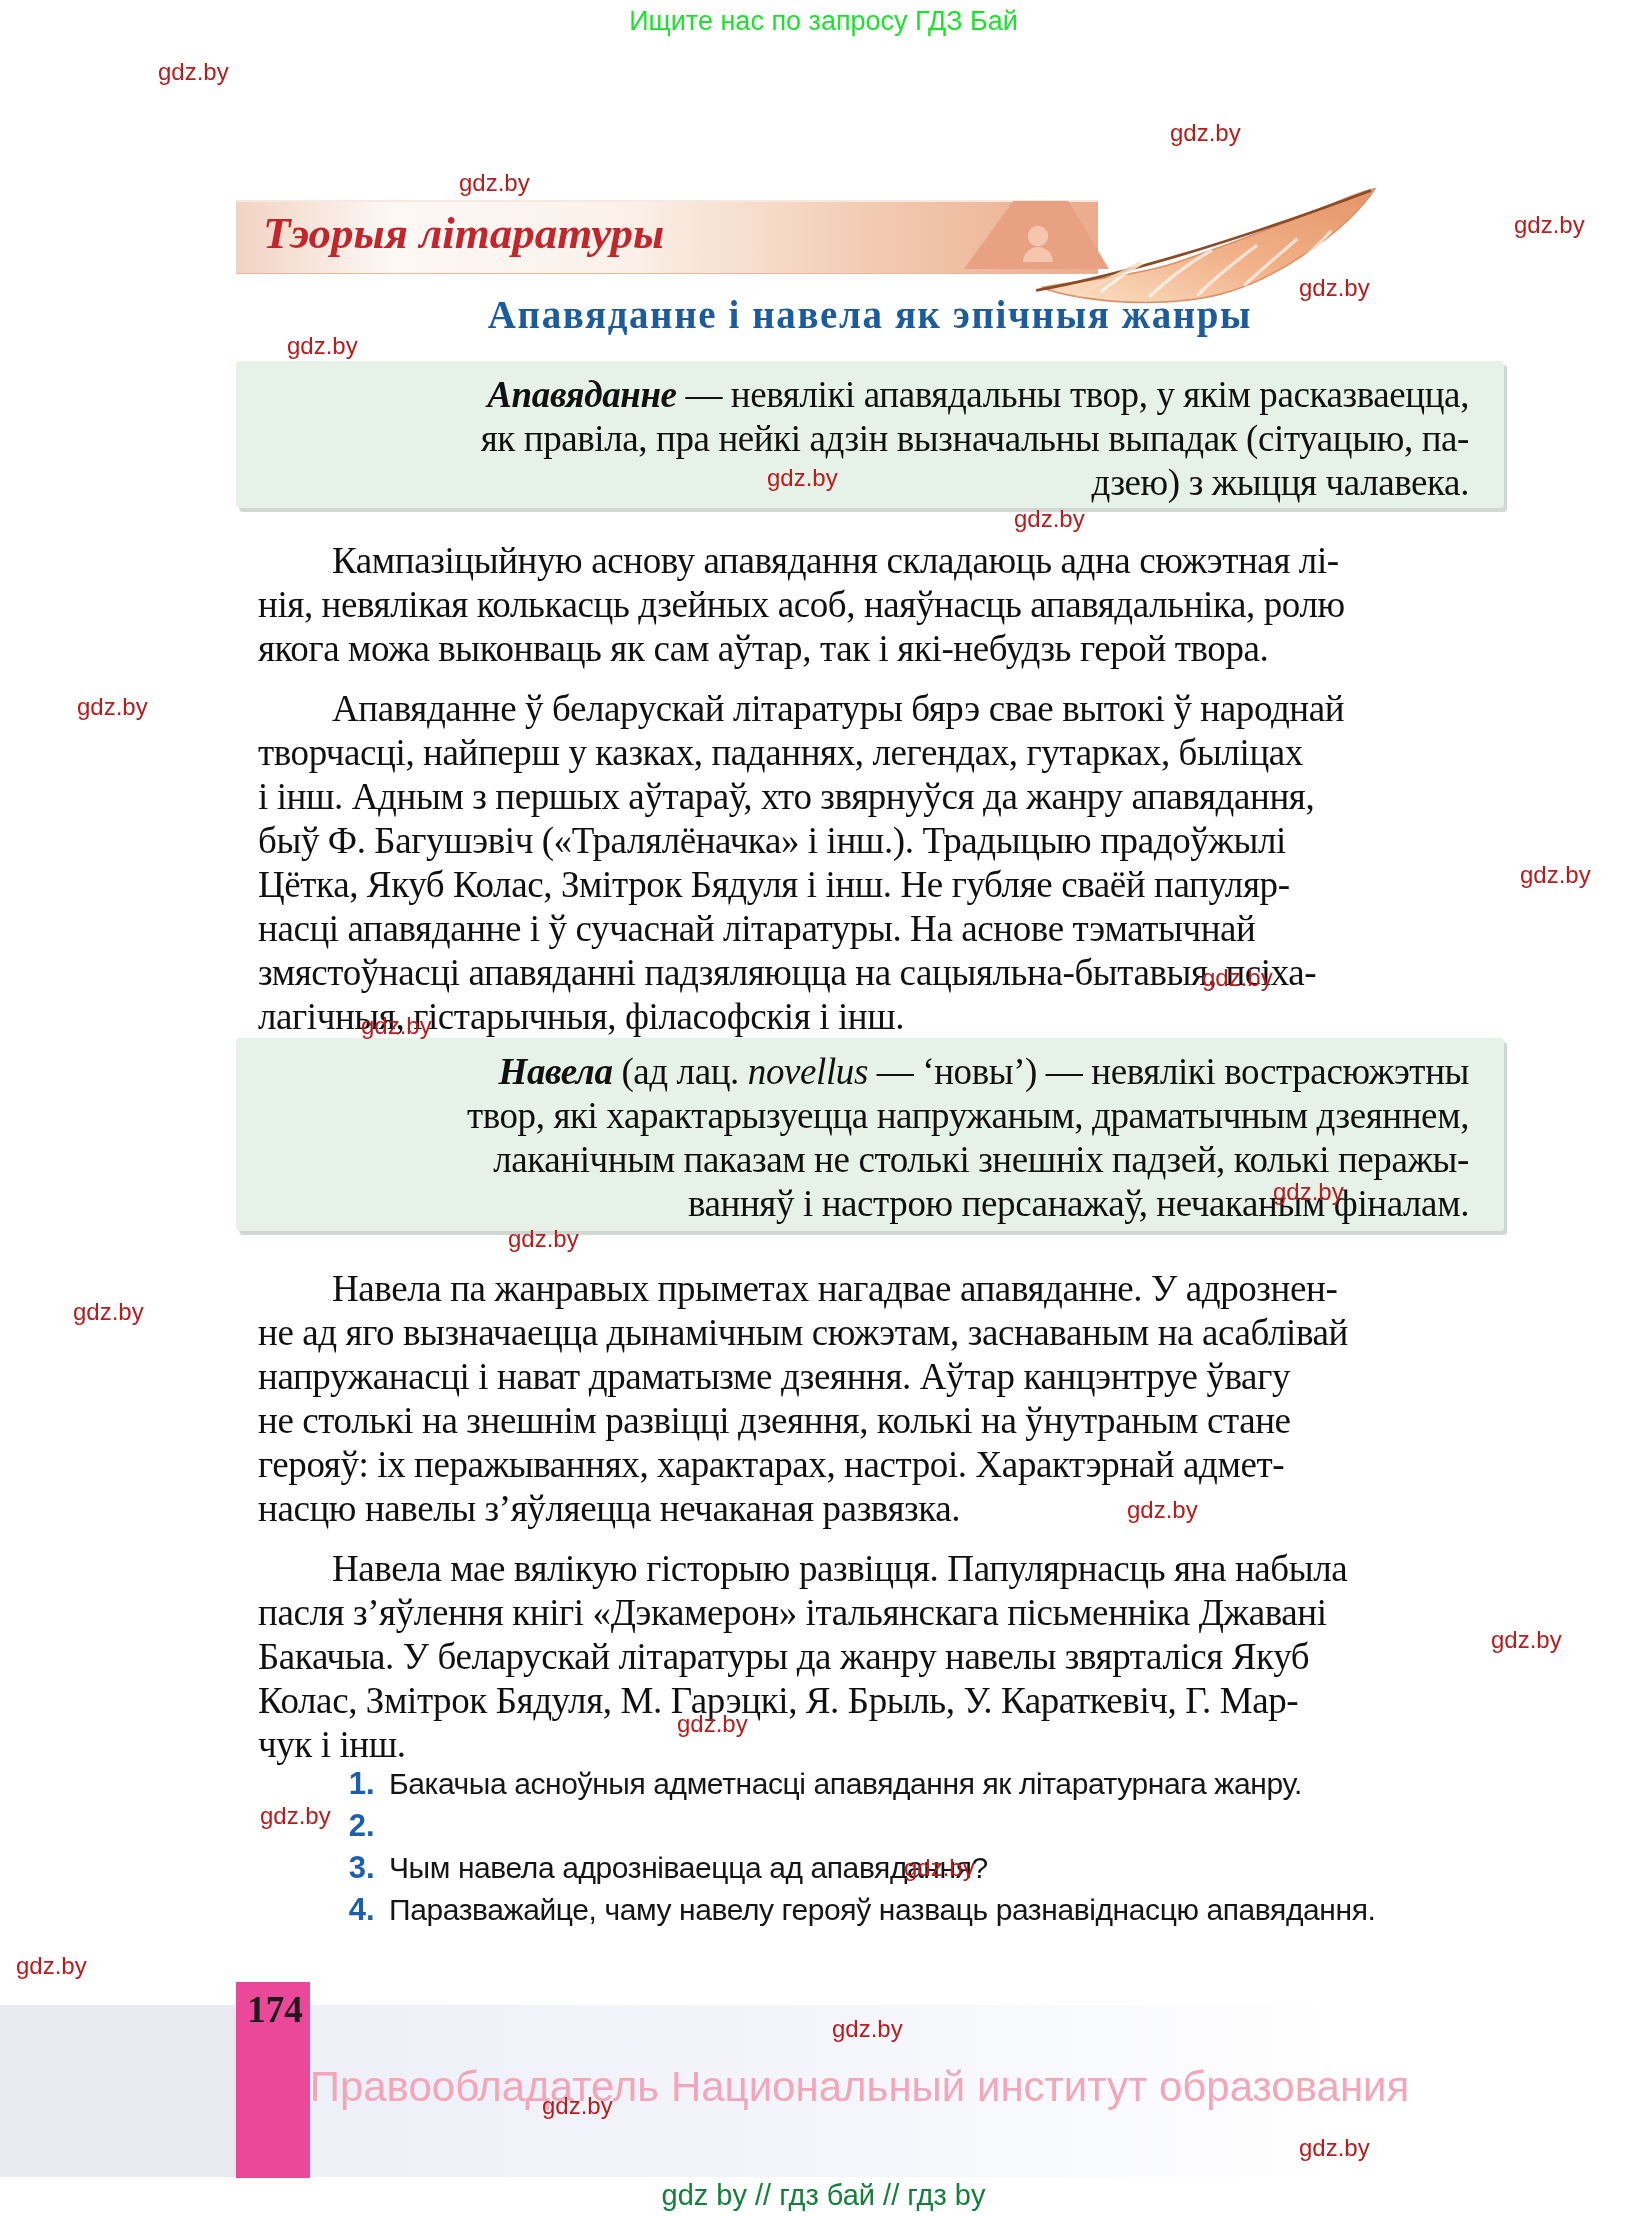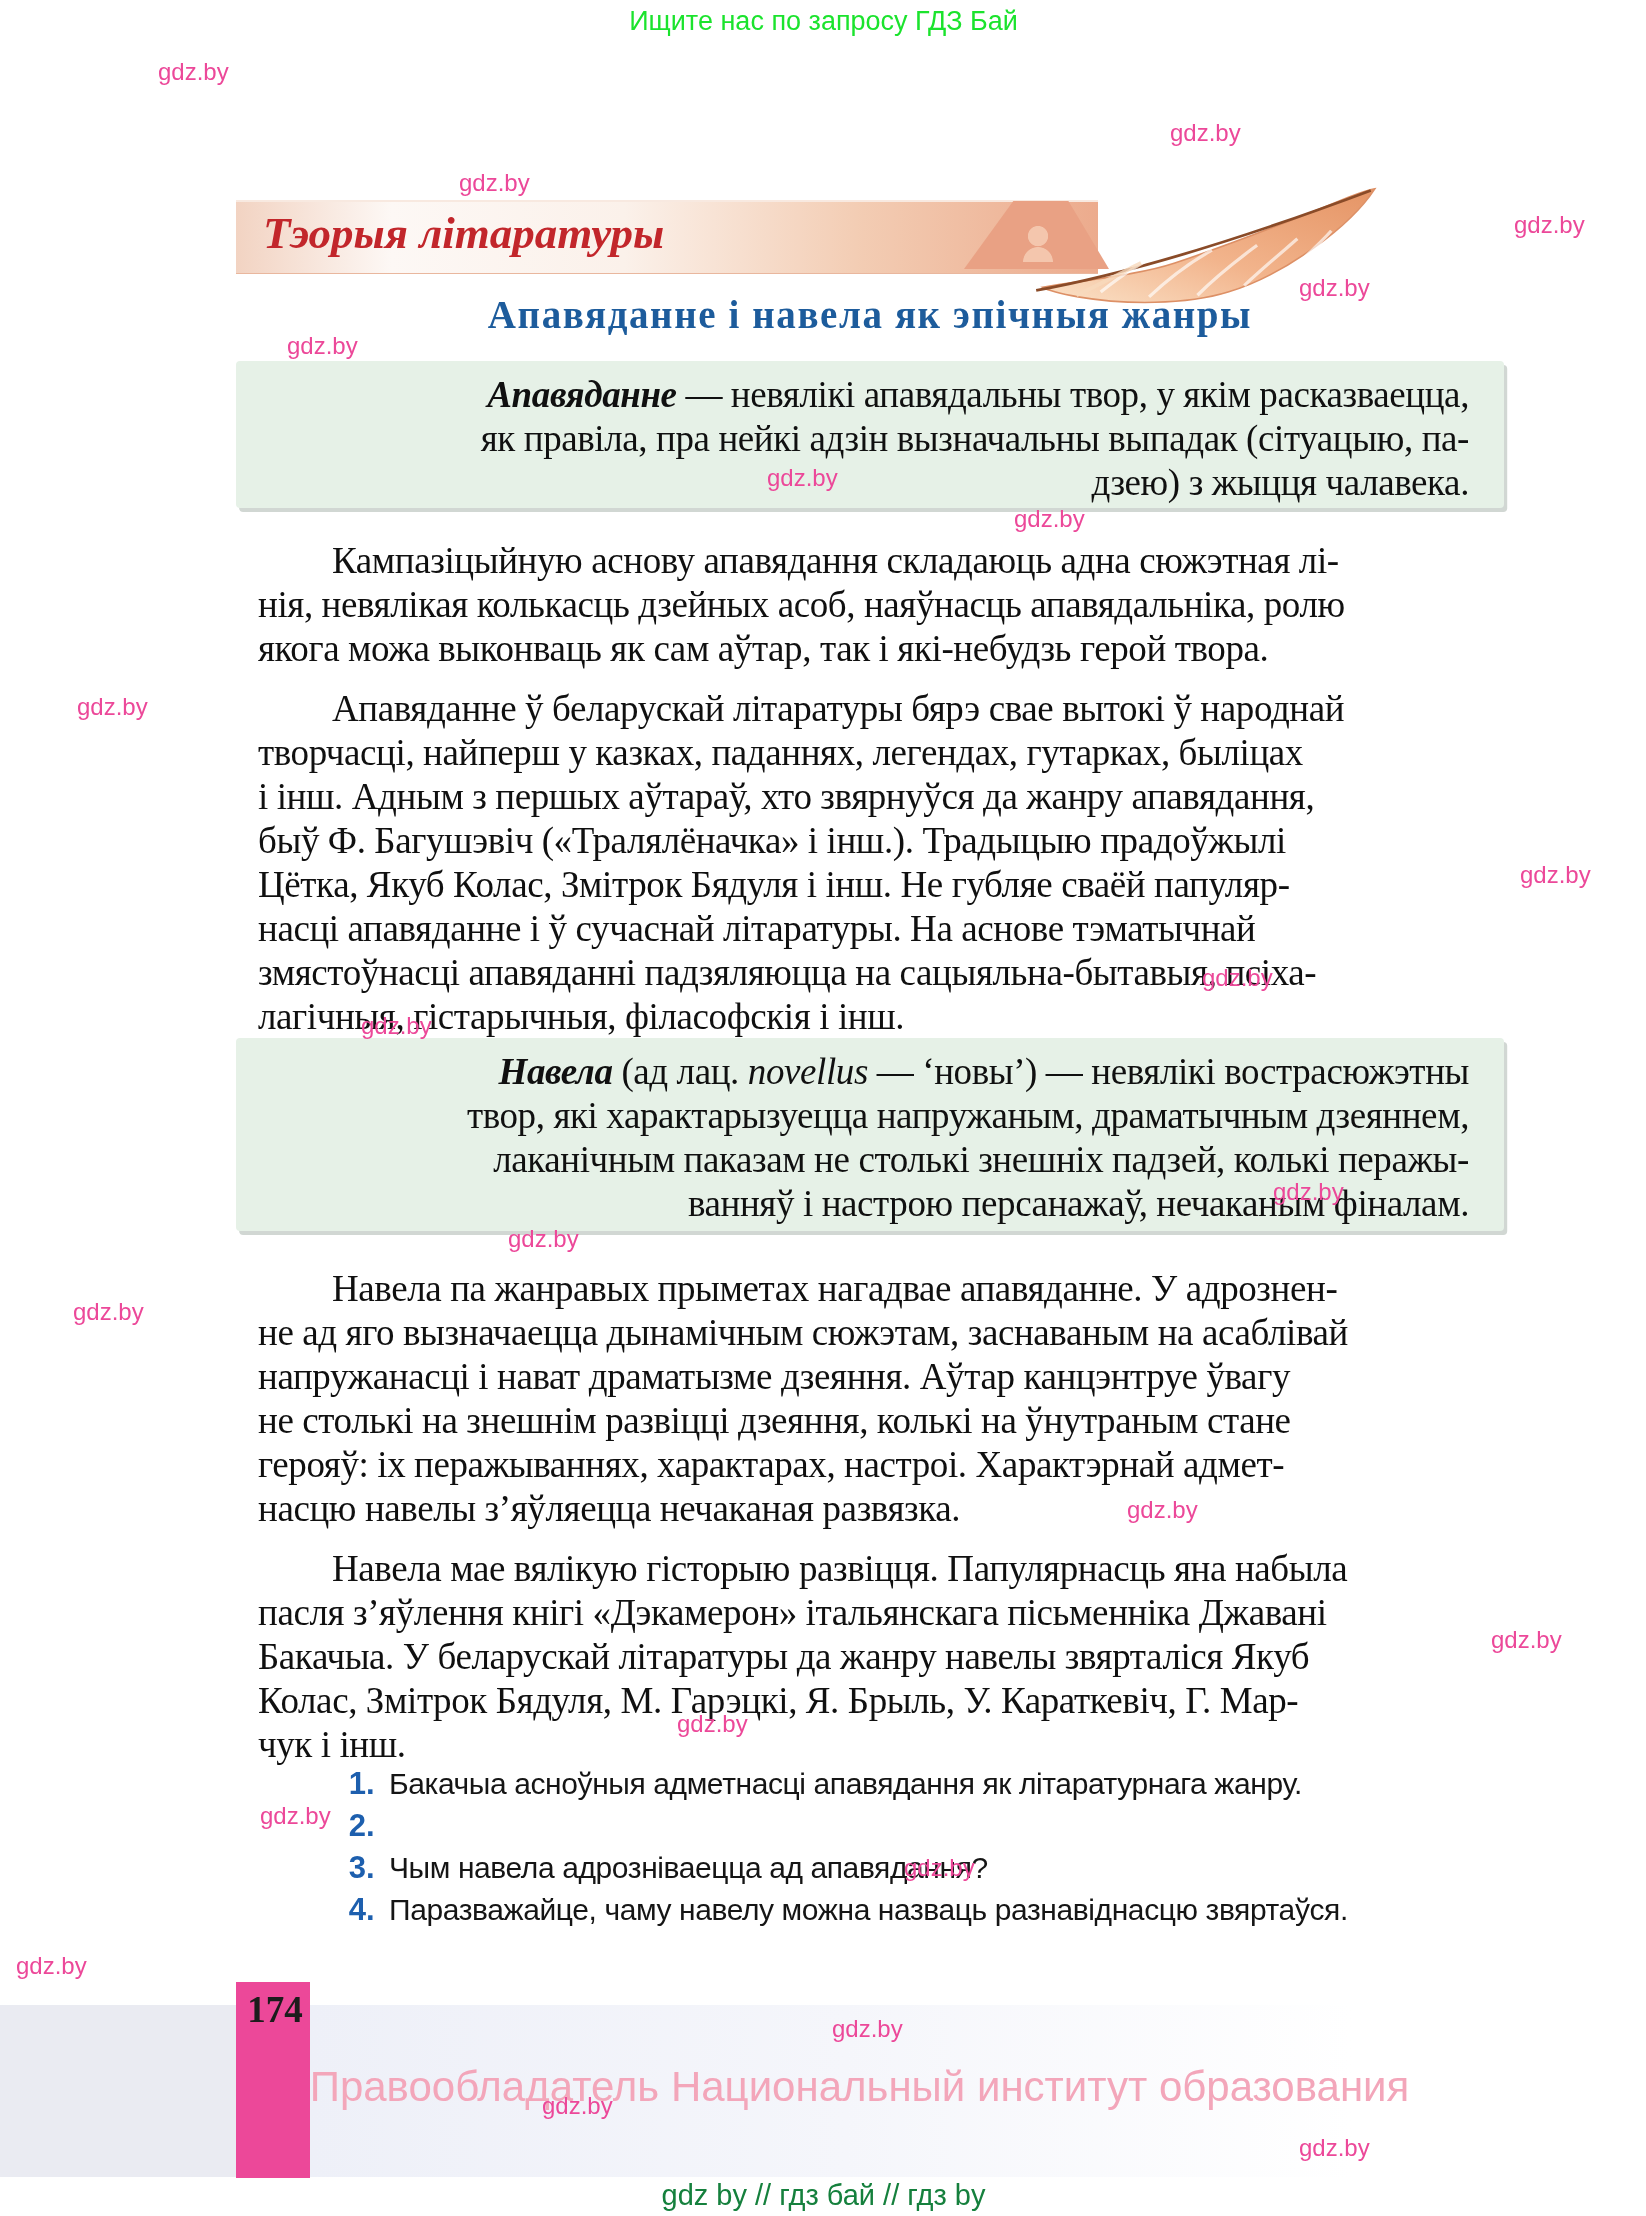--- a/index.html
+++ b/index.html
@@ -3,21 +3,21 @@
 <meta charset="utf-8">
 <style>
   html,body{margin:0;padding:0;background:#fff;}
   .page{position:relative;width:1647px;height:2216px;background:#ffffff;overflow:hidden;
         font-family:"Liberation Serif",serif;color:#101010;}
 
   .promo{position:absolute;left:0;top:6.4px;width:100%;text-align:center;
          font-family:"Liberation Sans",sans-serif;font-size:27px;color:#1be32d;}
 
   .watermark{position:absolute;font-family:"Liberation Sans",sans-serif;font-size:24px;
-             color:#ec4899;white-space:nowrap;z-index:30;}
+             color:#b91c1c;white-space:nowrap;z-index:30;}
 
   
   .banner{position:absolute;left:236px;top:200px;width:862px;height:71px;
           background:linear-gradient(90deg,#f2d3c2 0%,#fdf8f5 18%,#fbf1ea 45%,#f3cdb4 72%,#ecab8d 100%);
           border-top:2.4px solid #f8e9e0;border-bottom:1.6px solid #e9b79e;}
   .banner-title{position:absolute;left:27px;top:4.8px;font-size:45px;font-weight:bold;font-style:italic;
                 color:#c2262b;letter-spacing:0px;text-align:center;}
   .banner-logo{position:absolute;left:964px;top:201px;width:145px;height:68px;background:#e9a184;
                clip-path:polygon(0% 100%,34% 0%,72% 0%,100% 100%);z-index:2;}
   .logo-emblem{position:absolute;left:58px;top:24px;width:32px;height:37px;
@@ -147,21 +147,21 @@
     </div>
     <div class="q">
       <span class="qnum">2.</span>
     </div>
     <div class="q">
       <span class="qnum">3.</span>
       <span class="qtext">Чым навела адрозніваецца ад апавядання?</span>
     </div>
     <div class="q">
       <span class="qnum">4.</span>
-      <span class="qtext">Паразважайце, чаму навелу можна назваць разнавіднасцю звяртаўся.</span>
+      <span class="qtext">Паразважайце, чаму навелу герояў назваць разнавіднасцю апавядання.</span>
     </div>
   </div>
 
   <div class="band-left"></div>
   <div class="band-tab">
     <span class="page-num">174</span>
   </div>
   <div class="band-right"></div>
   <div class="copyright">Правообладатель Национальный институт образования</div>
   <div class="links">gdz by  //  гдз бай  //  гдз by</div>

